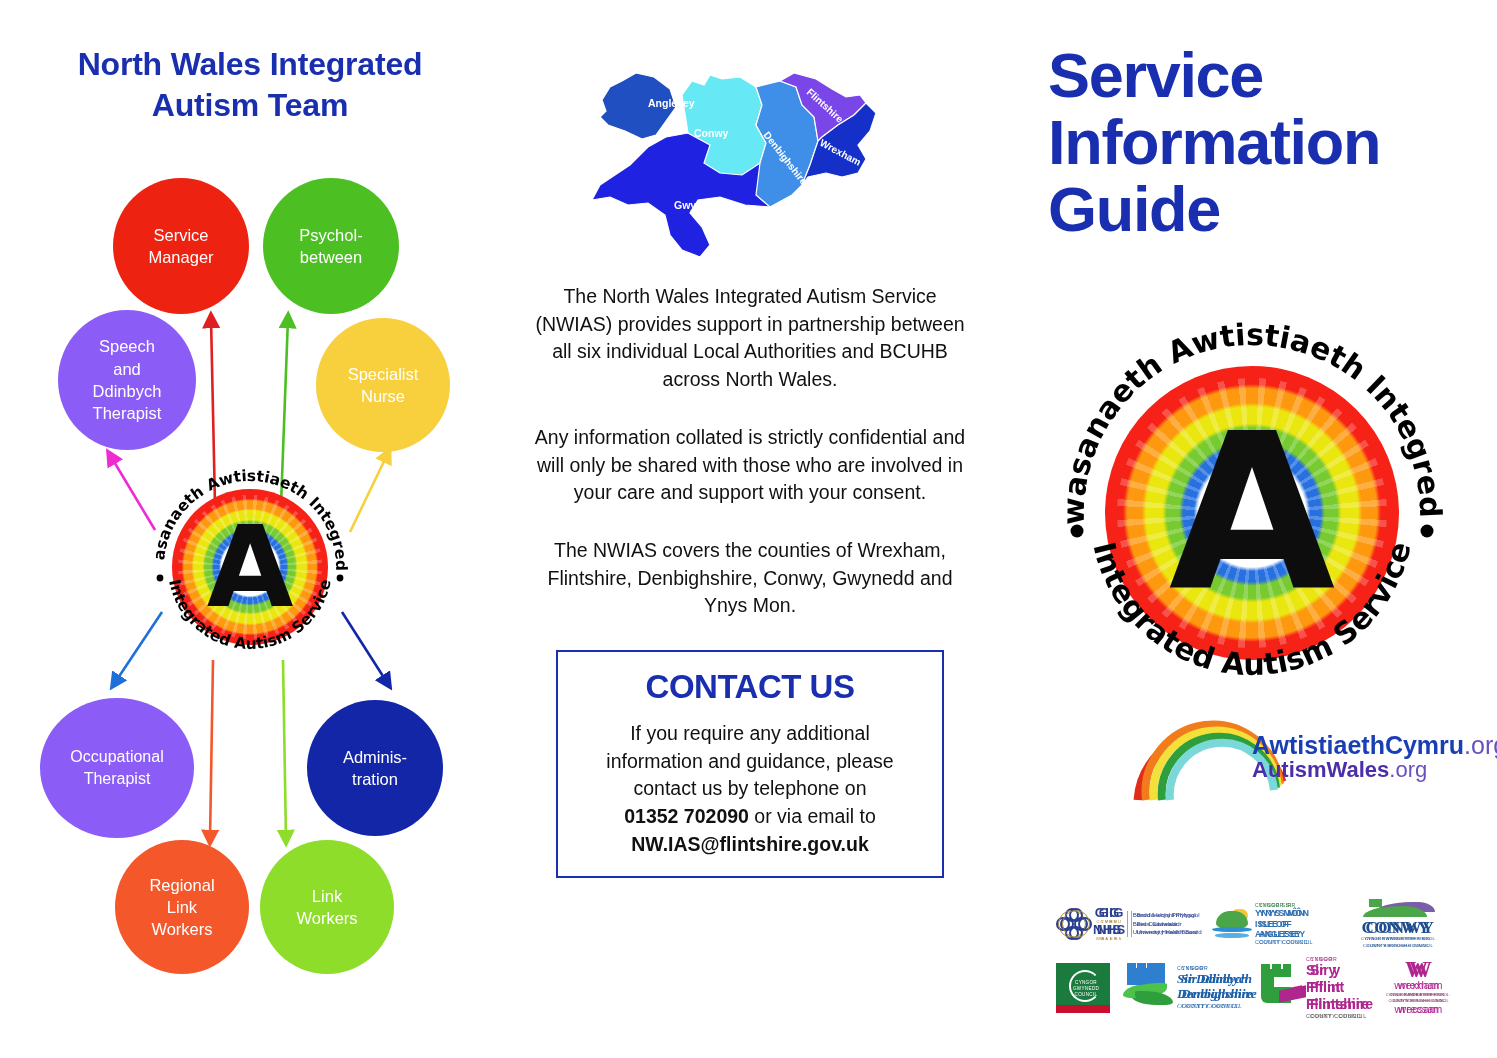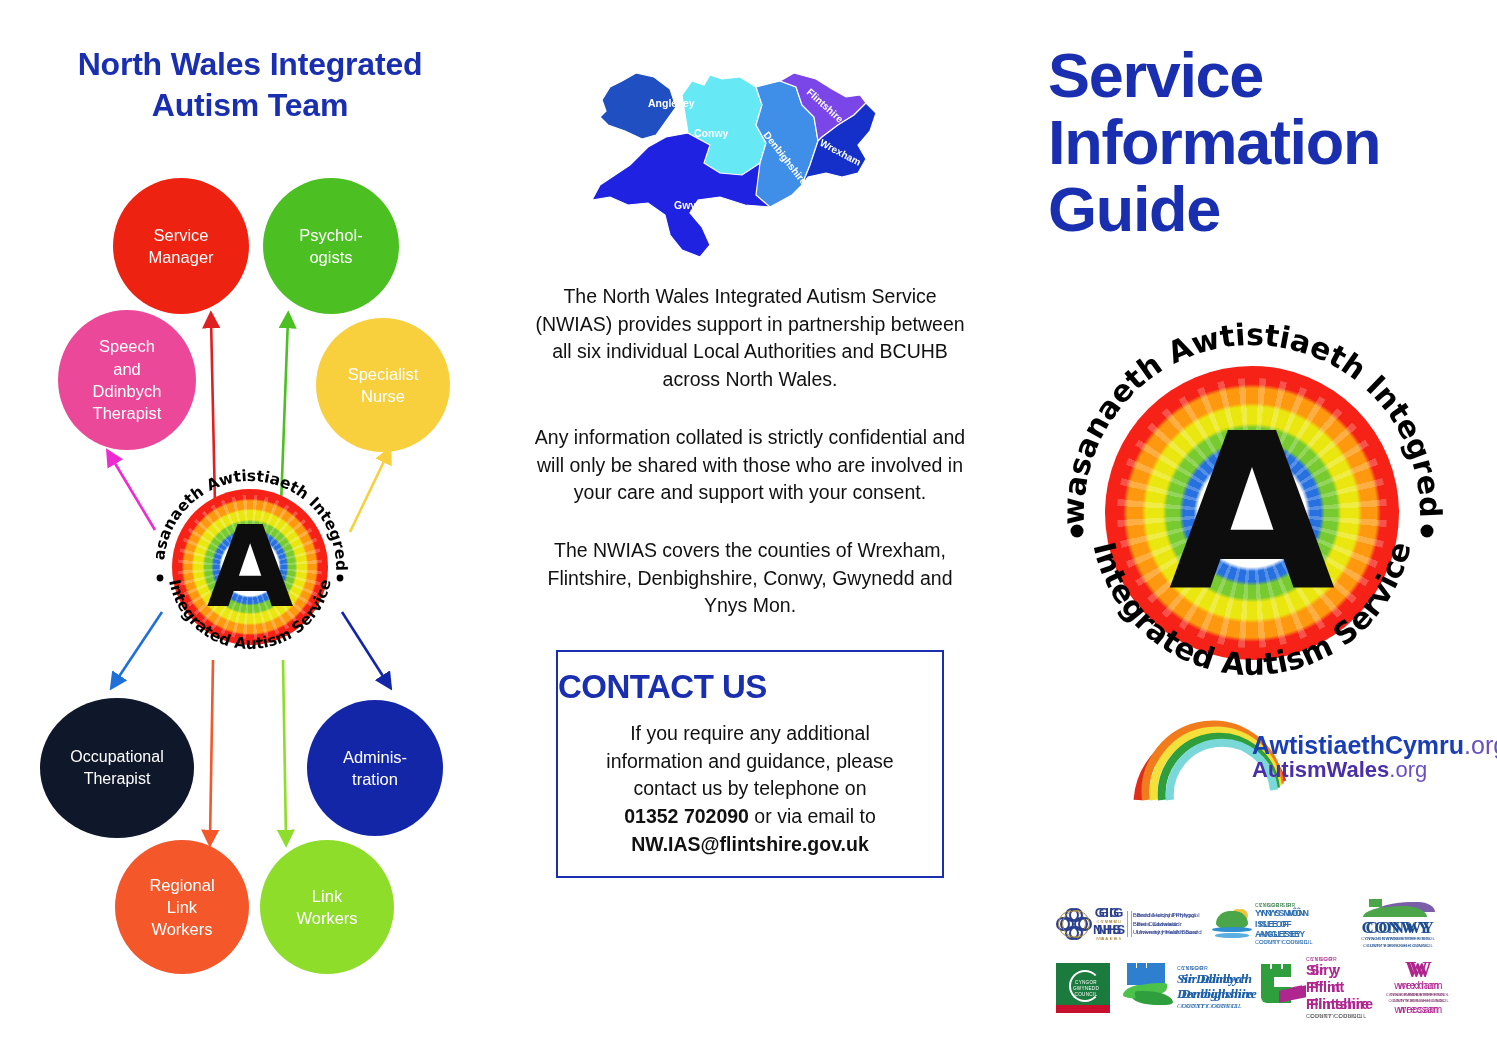--- a/index.html
+++ b/index.html
@@ -66,21 +66,21 @@
     position:absolute;left:30px;width:440px;text-align:center;
     font-size:19.5px;line-height:1.42;color:#111;
   }
   #para1{top:283px;}
   #para2{top:424px;}
   #para3{top:537px;}
 
   #contact-box{
     position:absolute;left:56px;top:650px;width:388px;height:228px;
     border:2.4px solid #1a2fb0;background:#fff;box-sizing:border-box;
-    display:flex;flex-direction:column;justify-content:flex-start;
+    display:flex;flex-direction:column;align-items:center;justify-content:flex-start;
     padding-top:16px;
   }
   #contact-title{font-size:33px;font-weight:bold;color:#1a2fb0;letter-spacing:-0.5px;}
   #contact-body{margin-top:14px;text-align:center;font-size:19.5px;line-height:1.42;color:#111;}
   #contact-body b{font-weight:bold;}
 
   
   #cover-title{
     position:absolute;left:48px;top:42px;width:440px;
     font-size:63px;font-weight:bold;line-height:1.06;color:#1a2fb0;
@@ -252,41 +252,41 @@
     <div class="bub" style="left:113px;top:18px;width:136px;height:136px;background:#ee2211;">
       <span>
           <i style="font-style:normal;display:block">Service</i>
             <i style="font-style:normal;display:block">Manager</i>
         </span>
     </div>
 
     <div class="bub" style="left:263px;top:18px;width:136px;height:136px;background:#4cbf22;">
       <span>
           <i style="font-style:normal;display:block">Psychol-</i>
-            <i style="font-style:normal;display:block">ogists</i>
-        </span>
-    </div>
-
-    <div class="bub" style="left:58px;top:150px;width:138px;height:140px;background:#ec4899;">
+            <i style="font-style:normal;display:block">between</i>
+        </span>
+    </div>
+
+    <div class="bub" style="left:58px;top:150px;width:138px;height:140px;background:#8b5cf6;">
       <span>
           <i style="font-style:normal;display:block">Speech</i>
             <i style="font-style:normal;display:block">and</i>
             <i style="font-style:normal;display:block">Ddinbych</i>
             <i style="font-style:normal;display:block">Therapist</i>
         </span>
     </div>
 
     <div class="bub" style="left:316px;top:158px;width:134px;height:134px;background:#f8cf3d;">
       <span>
           <i style="font-style:normal;display:block">Specialist</i>
             <i style="font-style:normal;display:block">Nurse</i>
         </span>
     </div>
 
-    <div class="bub" style="left:40px;top:538px;width:154px;height:140px;background:#0f172a;font-size:16px;">
+    <div class="bub" style="left:40px;top:538px;width:154px;height:140px;background:#8b5cf6;font-size:16px;">
       <span>
           <i style="font-style:normal;display:block">Occupational</i>
             <i style="font-style:normal;display:block">Therapist</i>
         </span>
     </div>
 
     <div class="bub" style="left:307px;top:540px;width:136px;height:136px;background:#1426a8;">
       <span>
           <i style="font-style:normal;display:block">Adminis-</i>
             <i style="font-style:normal;display:block">tration</i>

